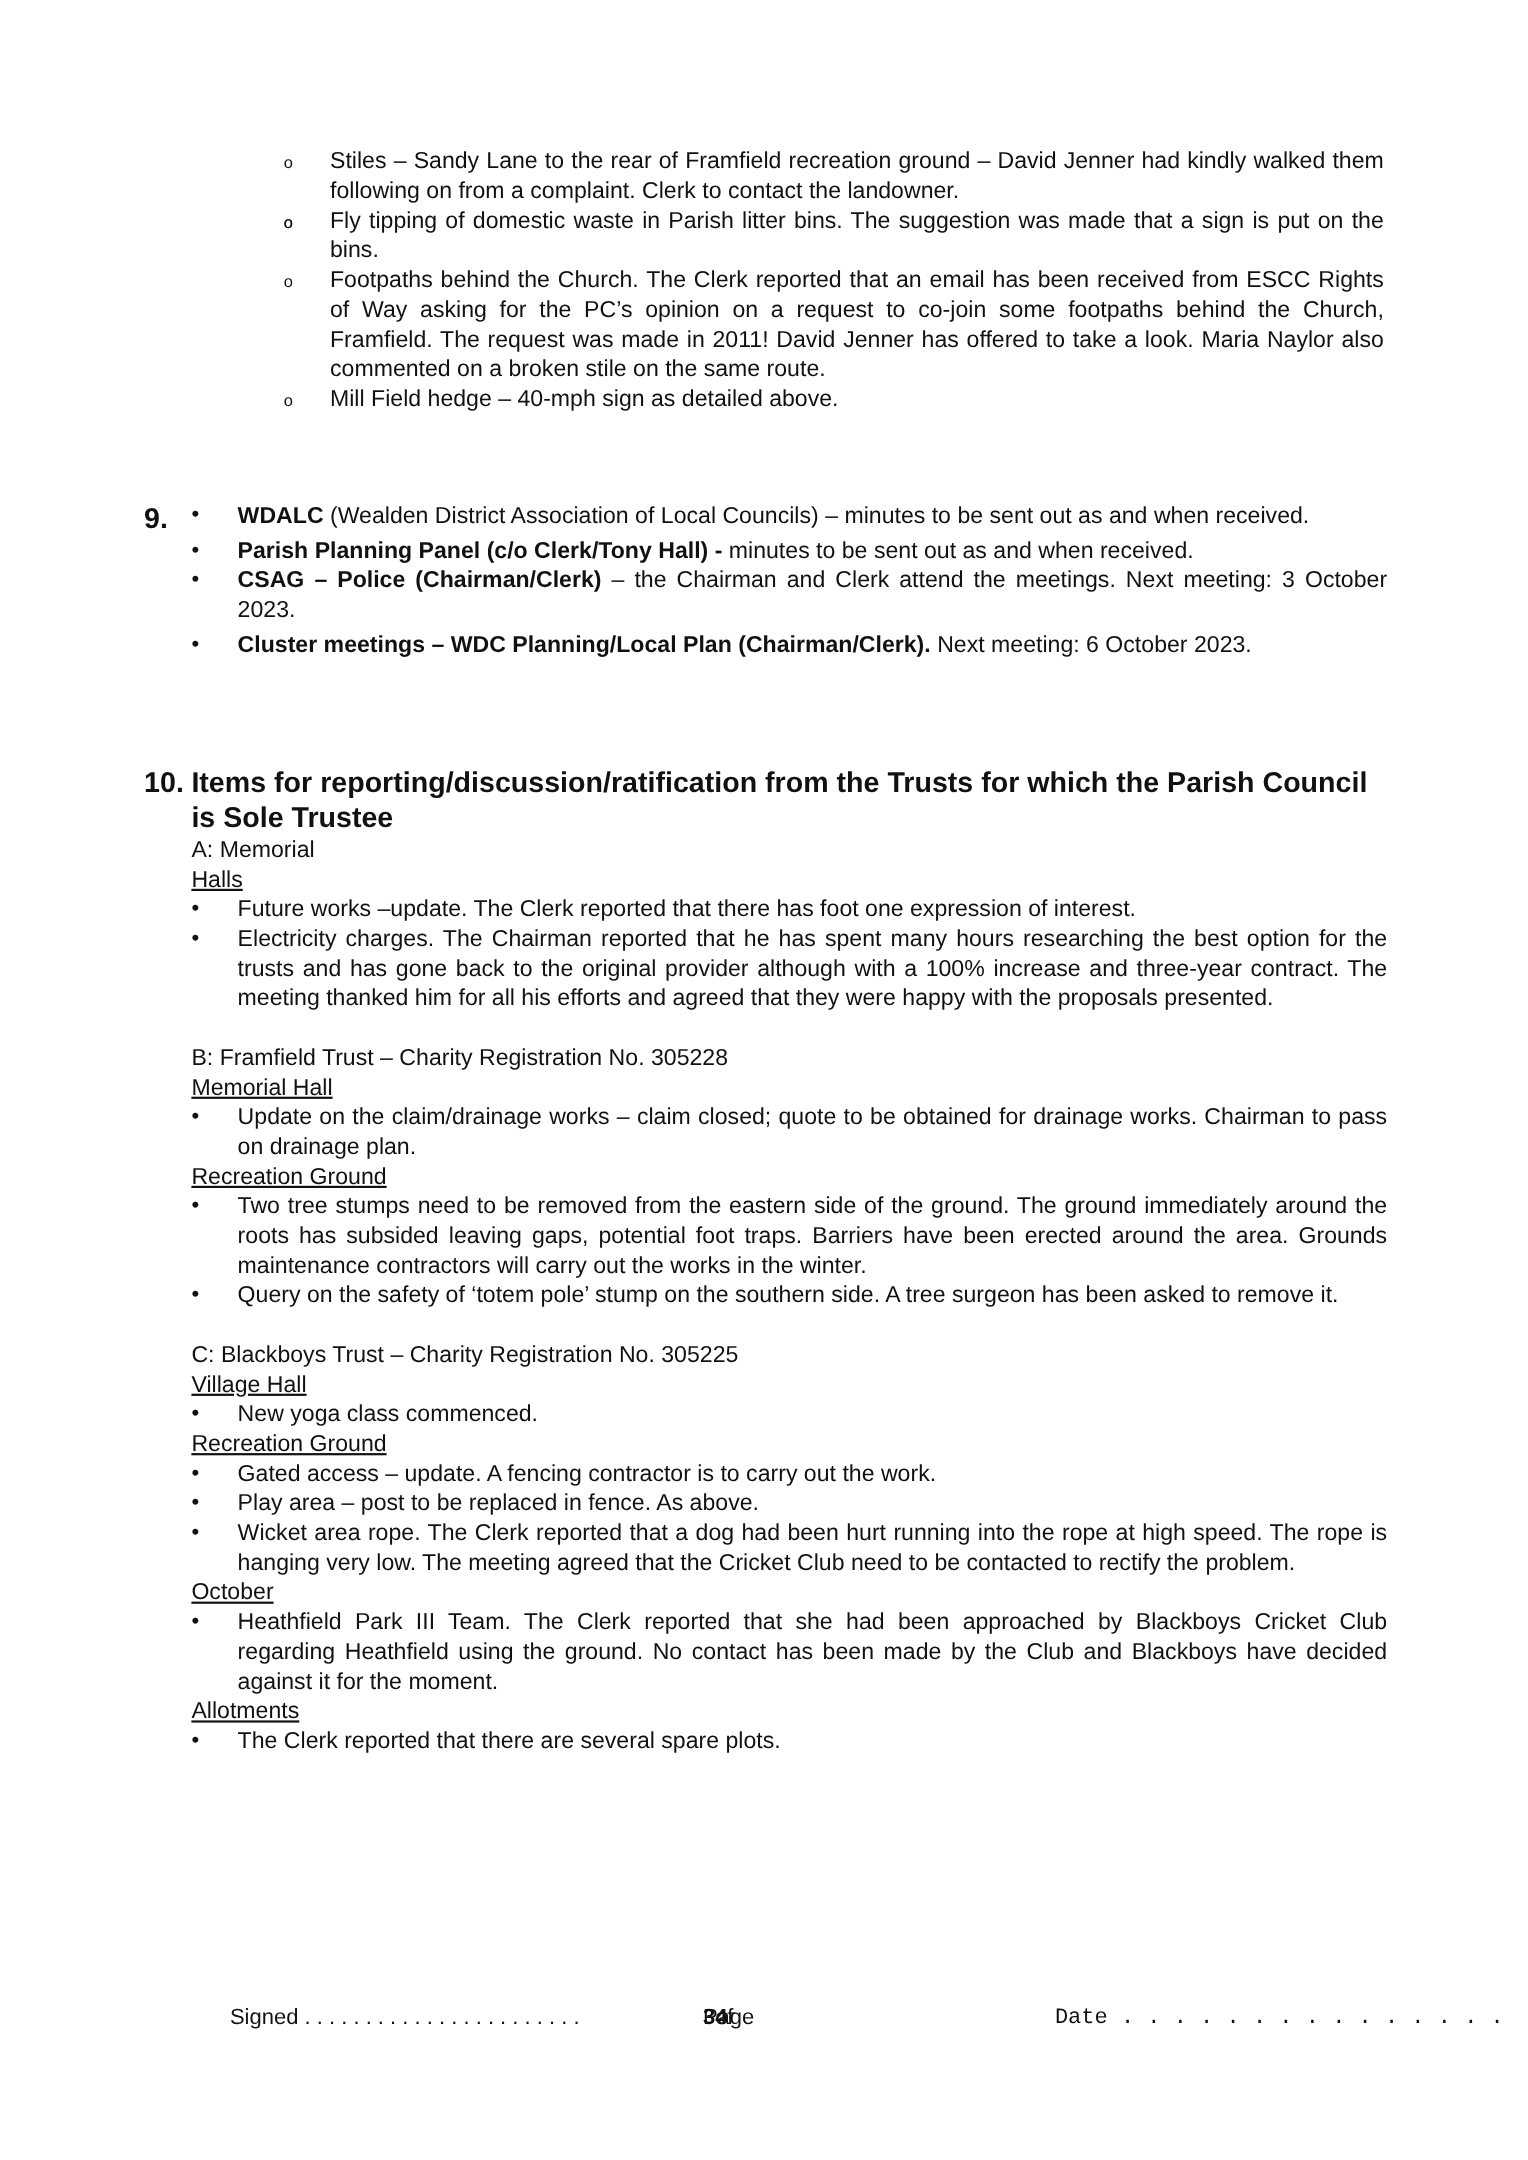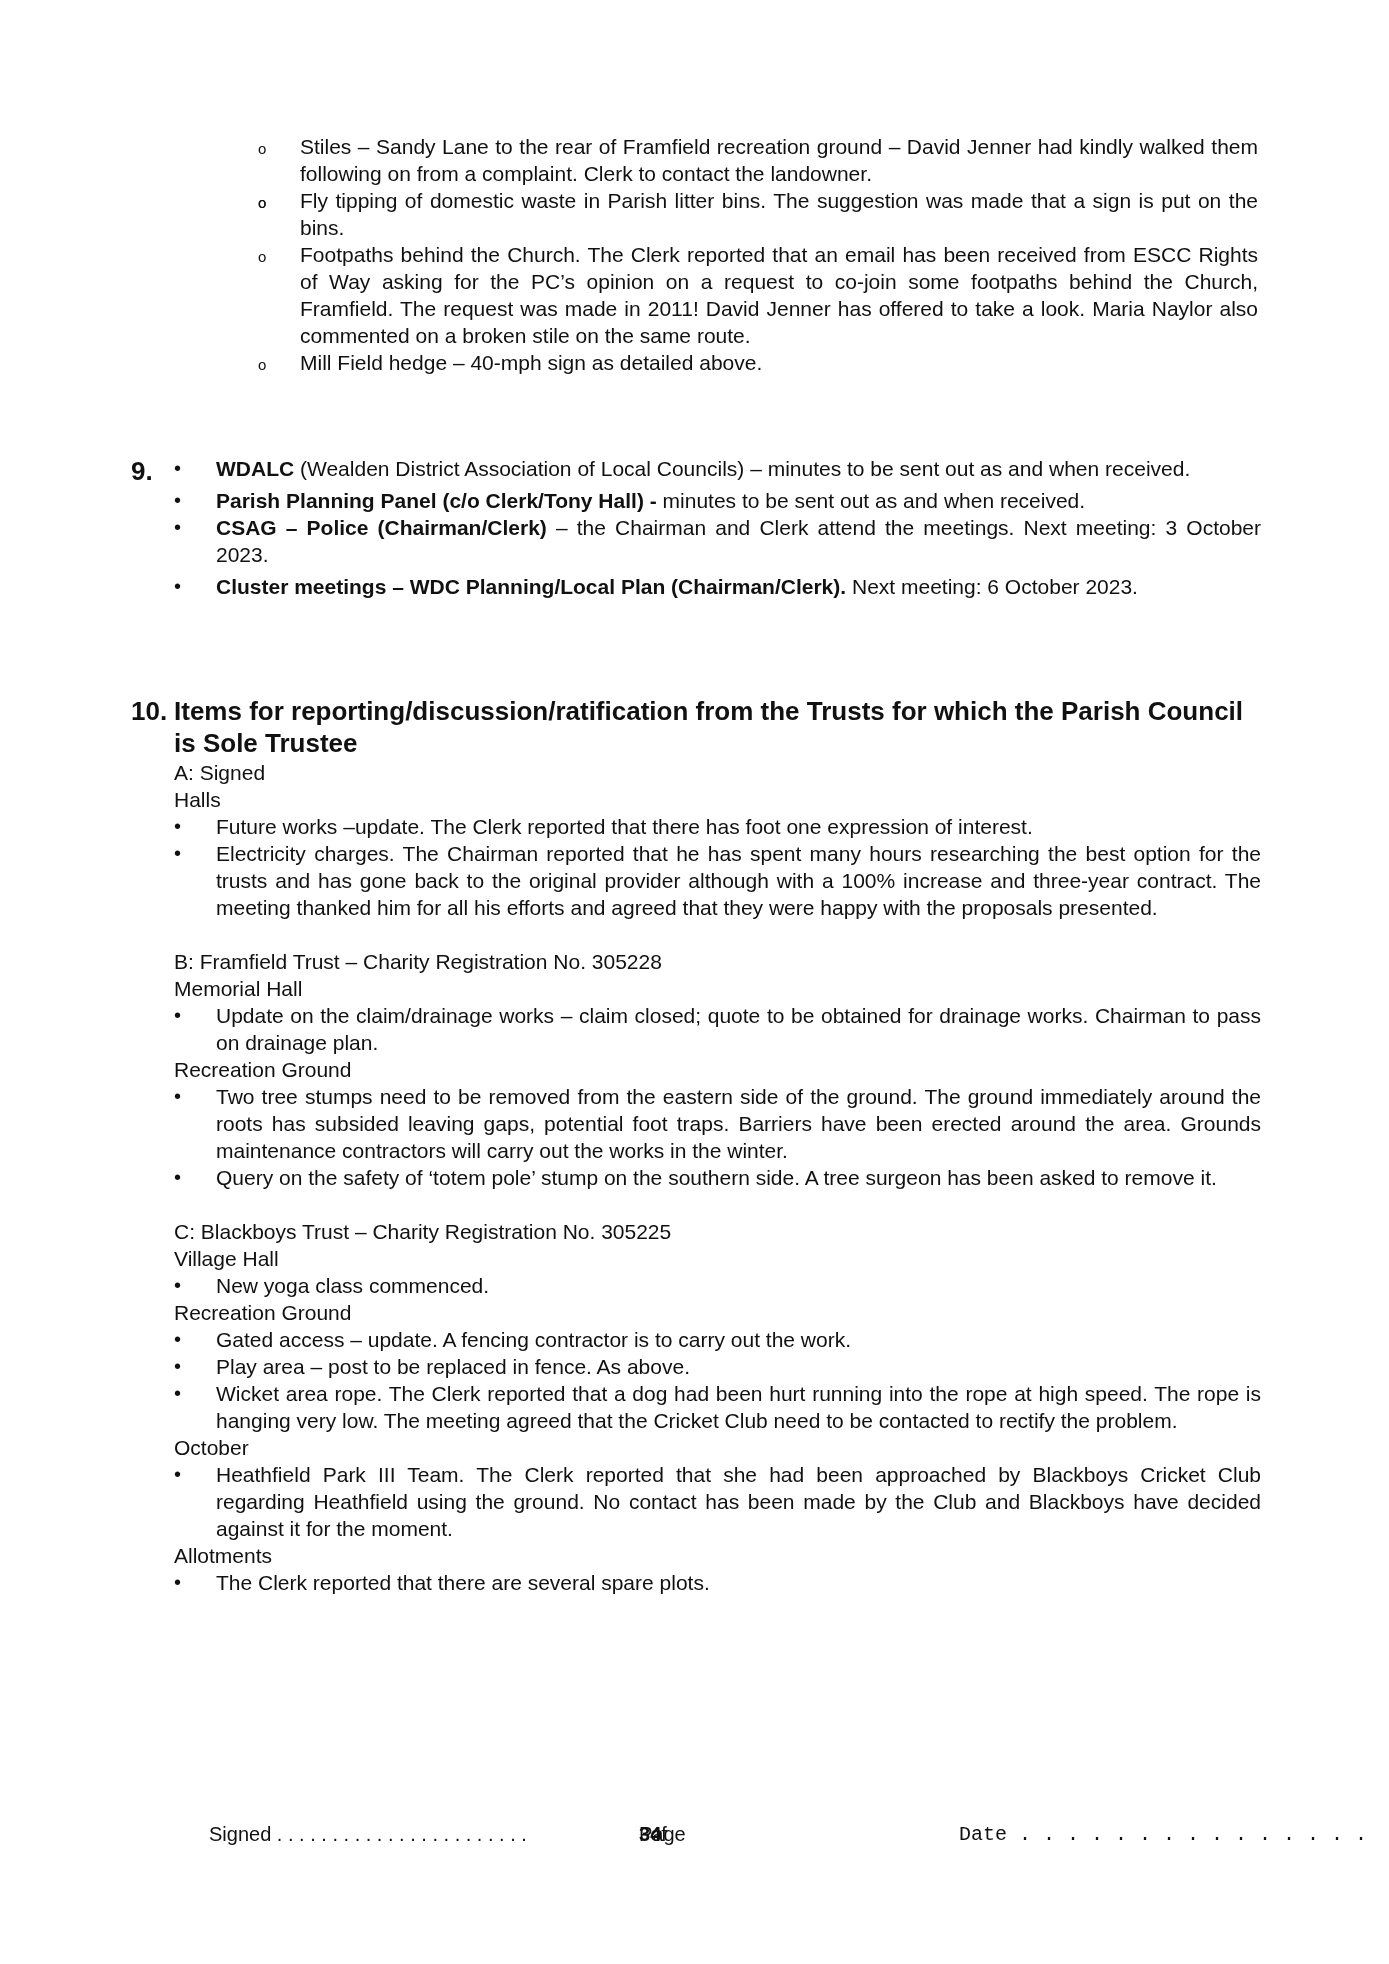--- a/index.html
+++ b/index.html
@@ -10,21 +10,21 @@
   .sub-list li .mk { position:absolute; left:0; top:2px; font-size:15px; }
   .section { position:absolute; left:131px; width:1130px; }
   .h { font-weight:bold; font-size:26px; line-height:32px; position:relative; padding-left:43px; }
   .h .num { position:absolute; left:0; top:0; }
   .blist { margin:0; padding:0; list-style:none; padding-left:43px; }
   .blist li { position:relative; padding-left:42px; text-align:justify; }
   .blist li .mk { position:absolute; left:0; top:0; font-size:20px; }
   .gap { margin-top:5px; }
   .plain { padding-left:43px; }
   .ul { padding-left:43px; }
-  .ul span { }
+  .ul span { text-decoration:underline; }
   .blank { height:27px; }
   b { font-weight:bold; }
   .footer { position:absolute; top:1821px; left:0; width:1389px; height:30px; font-size:20px; }
   .footer span { position:absolute;text-align:center; }
 </style>
 </head>
 <body>
 
 <div class="page">
 
@@ -42,21 +42,21 @@
       <li><span class="mk">•</span><b>WDALC</b><span> (Wealden District Association of Local Councils) – minutes to be sent out as and when received.</span></li>
       <li class="gap"><span class="mk">•</span><b>Parish Planning Panel (c/o Clerk/Tony Hall) -</b><span> minutes to be sent out as and when received.</span></li>
       <li><span class="mk">•</span><b>CSAG – Police (Chairman/Clerk)</b><span> – the Chairman and Clerk attend the meetings.  Next meeting: 3 October 2023.</span></li>
       <li class="gap"><span class="mk">•</span><b>Cluster meetings – WDC Planning/Local Plan (Chairman/Clerk).</b><span>  Next meeting: 6 October 2023.</span></li>
     </ul>
   </div>
 
   <div class="section" style="top:695px;">
     <div class="h"><span class="num">10.</span><span>Items for reporting/discussion/ratification from the Trusts for which the Parish Council is Sole Trustee</span></div>
 
-    <div class="plain">A: Signed</div>
+    <div class="plain">A: Memorial</div>
     <div class="ul"><span>Halls</span></div>
     <ul class="blist">
       <li><span class="mk">•</span><span>Future works –update.  The Clerk reported that there has foot one expression of interest.</span></li>
       <li><span class="mk">•</span><span>Electricity charges.   The Chairman reported that he has spent many hours researching the best option for the trusts and has gone back to the original provider although with a 100% increase and three-year contract.  The meeting thanked him for all his efforts and agreed that they were happy with the proposals presented.</span></li>
     </ul>
     <div class="blank"></div>
 
     <div class="plain">B: Framfield Trust – Charity Registration No. 305228</div>
     <div class="ul"><span>Memorial Hall</span></div>
     <ul class="blist">

